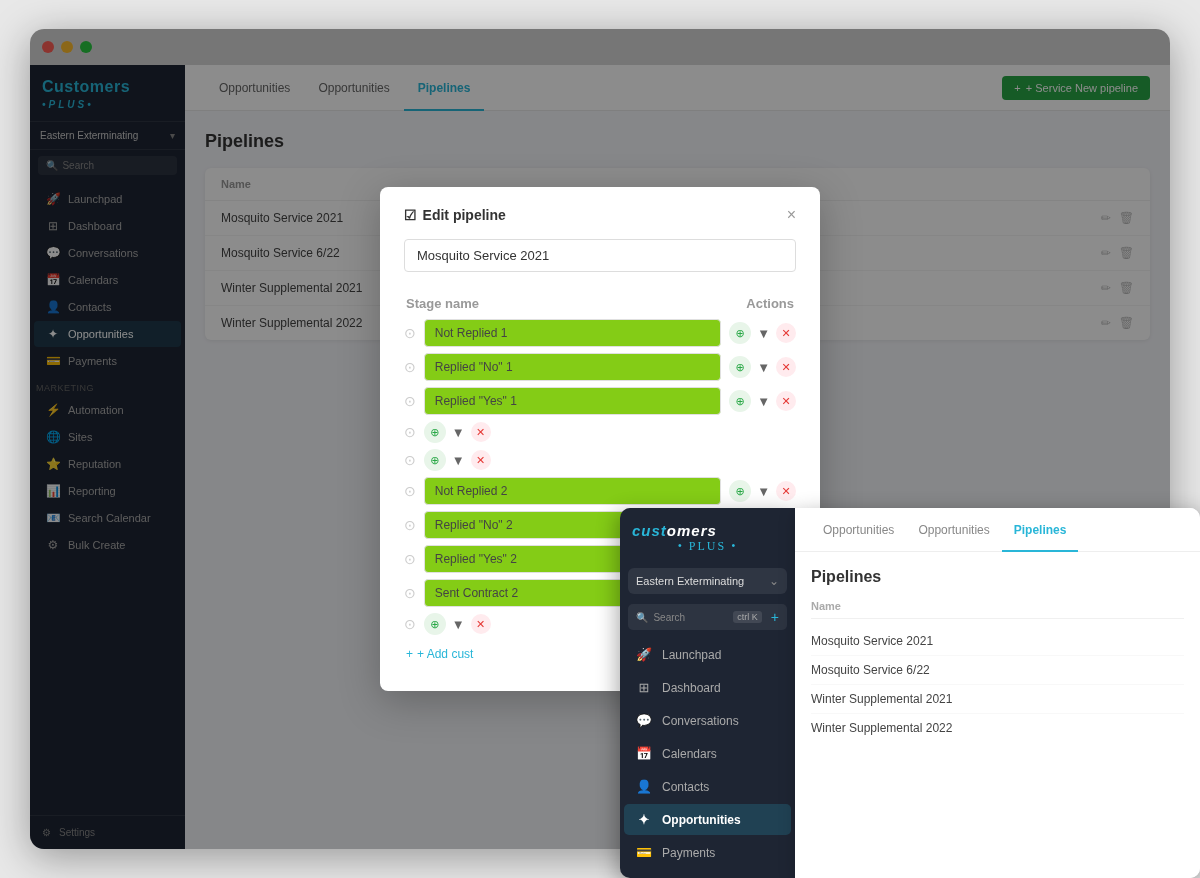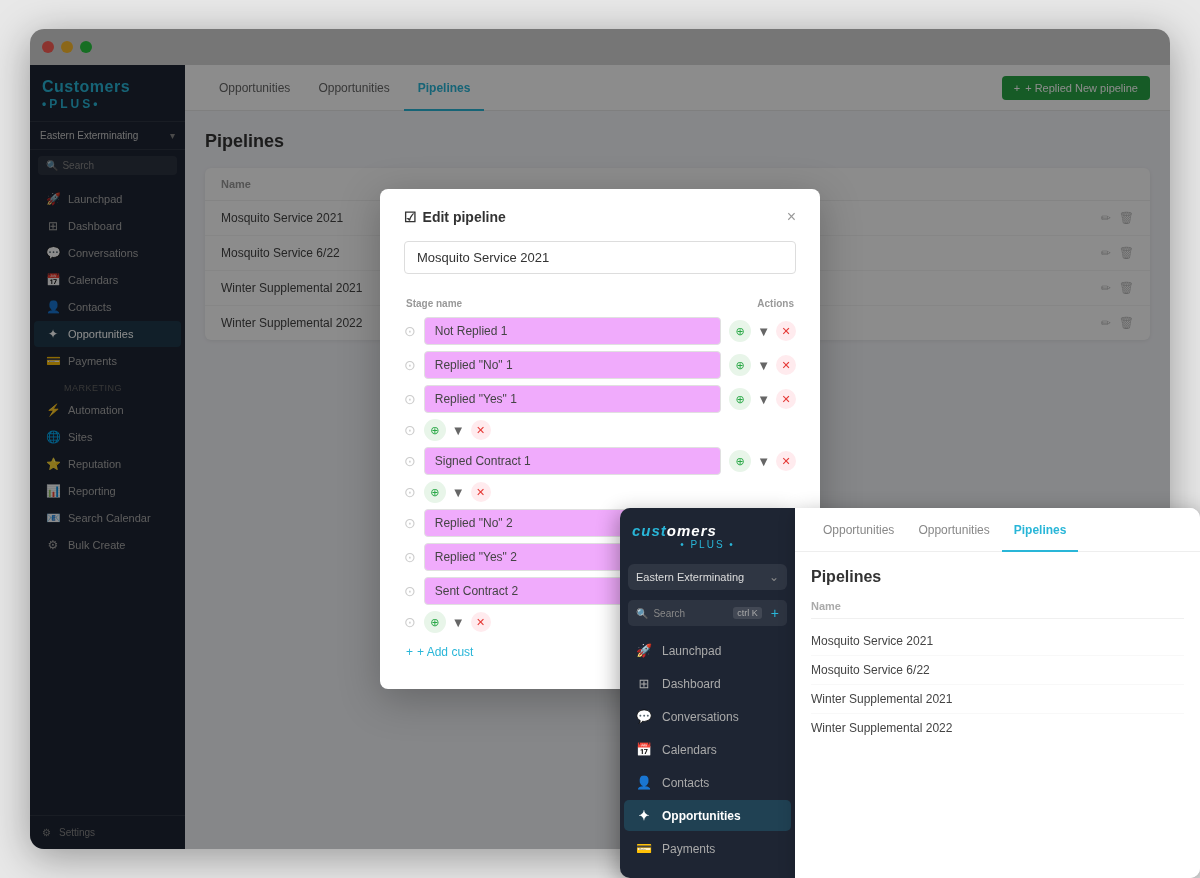--- a/index.html
+++ b/index.html
@@ -113,21 +113,20 @@
     }
     .sidebar-item.active { color: #fff; background: rgba(41,182,216,0.15); }
     .sidebar-item-icon { width: 14px; text-align: center; font-size: 12px; }
 
     .sidebar-section-label {
       padding: 8px 6px 3px;
       font-size: 9px;
       color: #666;
       text-transform: uppercase;
       letter-spacing: 0.5px;
-      margin-left: 28px;
     }
 
     .sidebar-footer {
       padding: 8px 12px;
       border-top: 1px solid rgba(255,255,255,0.08);
     }
     .sidebar-footer-item {
       display: flex;
       align-items: center;
       gap: 8px;
@@ -276,42 +275,42 @@
       padding: 8px 12px;
       font-size: 13px;
       color: #333;
       width: 100%;
       margin-bottom: 16px;
     }
 
     .stages-header {
       display: flex;
       justify-content: space-between;
-      font-size: 10px;
+      font-size: 13px;
       font-weight: 600;
       color: #999;
       margin-bottom: 8px;
       padding: 0 2px;
       margin-top: 8px;
     }
     .stage-row {
       display: flex;
       align-items: center;
       gap: 8px;
       margin-bottom: 6px;
     }
     .stage-handle { color: #ccc; font-size: 14px; cursor: grab; }
     .stage-input {
       flex: 1;
       border: 1px solid #e0e0e0;
       border-radius: 4px;
       padding: 6px 10px;
       font-size: 12px;
       color: #444;
-      background: #f0abfc;
+      background: #84cc16;
     }
     .stage-actions {
       display: flex;
       align-items: center;
       gap: 6px;
     }
     .stage-action-btn {
       width: 22px;
       height: 22px;
       border-radius: 50%;
@@ -398,24 +397,25 @@
     }
     .fg-logo-brand {
       font-size: 17px;
       font-weight: 900;
       color: #29b6d8;
       letter-spacing: 1px;
       line-height: 1;
       font-style: italic;
     }
     .fg-logo-sub {
-      font-size: 10px;
+      font-size: 12px;
       color: #29b6d8;
       letter-spacing: 2px;
       text-align: center;
+      font-family: Liberation Serif, serif;
     }
     .fg-account-selector {
       margin: 6px 8px;
       background: rgba(255,255,255,0.08);
       border-radius: 6px;
       padding: 6px 8px;
       display: flex;
       align-items: center;
       justify-content: space-between;
       cursor: pointer;
@@ -501,21 +501,21 @@
     <div class="browser-dot dot-yellow"></div>
     <div class="browser-dot dot-green"></div>
   </div>
 
   <div class="browser-content">
 
     <div class="sidebar">
       <div class="sidebar-logo">
         <div class="logo-text">
           <span>Customers</span><br>
-          <span style="font-size:12px;letter-spacing:3px;">•PLUS•</span>
+          <span style="font-size:10px;letter-spacing:3px;font-style:italic;">•PLUS•</span>
         </div>
       </div>
 
       <div class="sidebar-account">
         <span class="sidebar-account-name">Eastern Exterminating</span>
         <span class="sidebar-account-chevron">▾</span>
       </div>
 
       <div class="sidebar-search">
         <div class="sidebar-search-box">
@@ -593,21 +593,21 @@
     <div class="main-content">
       <div class="main-header">
         <div class="main-tabs">
           <div class="main-tab">Opportunities</div>
           <div class="main-tab">Opportunities</div>
           <div class="main-tab active">Pipelines</div>
         </div>
         <div class="main-header-actions">
           <button class="btn-create">
             <span>+</span>
-            <span>+ Replied New pipeline</span>
+            <span>+ Service New pipeline</span>
           </button>
         </div>
       </div>
 
       <div class="main-body">
         <div class="page-title-bar">
           <h1 class="page-title">Pipelines</h1>
         </div>
 
         <div class="pipelines-table">
@@ -695,29 +695,29 @@
           <div class="stage-row">
       <span class="stage-handle">⊙</span>
       <div class="stage-actions">
         <div class="stage-action-btn stage-action-copy">⊕</div>
         <span class="stage-action-filter">▼</span>
         <div class="stage-action-delete">✕</div>
       </div>
     </div>
           <div class="stage-row">
       <span class="stage-handle">⊙</span>
-      <input class="stage-input" value="Signed Contract 1" style="">
-      <div class="stage-actions">
-        <div class="stage-action-btn stage-action-copy">⊕</div>
-        <span class="stage-action-filter">▼</span>
-        <div class="stage-action-delete">✕</div>
-      </div>
-    </div>
-          <div class="stage-row">
-      <span class="stage-handle">⊙</span>
+      <div class="stage-actions">
+        <div class="stage-action-btn stage-action-copy">⊕</div>
+        <span class="stage-action-filter">▼</span>
+        <div class="stage-action-delete">✕</div>
+      </div>
+    </div>
+          <div class="stage-row">
+      <span class="stage-handle">⊙</span>
+      <input class="stage-input" value="Not Replied 2" style="">
       <div class="stage-actions">
         <div class="stage-action-btn stage-action-copy">⊕</div>
         <span class="stage-action-filter">▼</span>
         <div class="stage-action-delete">✕</div>
       </div>
     </div>
           <div class="stage-row">
       <span class="stage-handle">⊙</span>
       <input class="stage-input" value="Replied &quot;No&quot; 2" style="">
       <div class="stage-actions">

